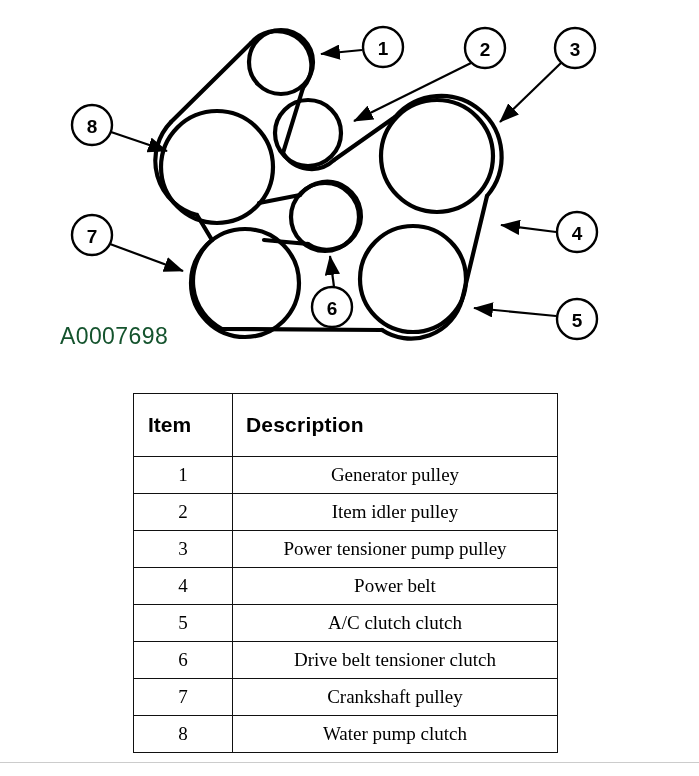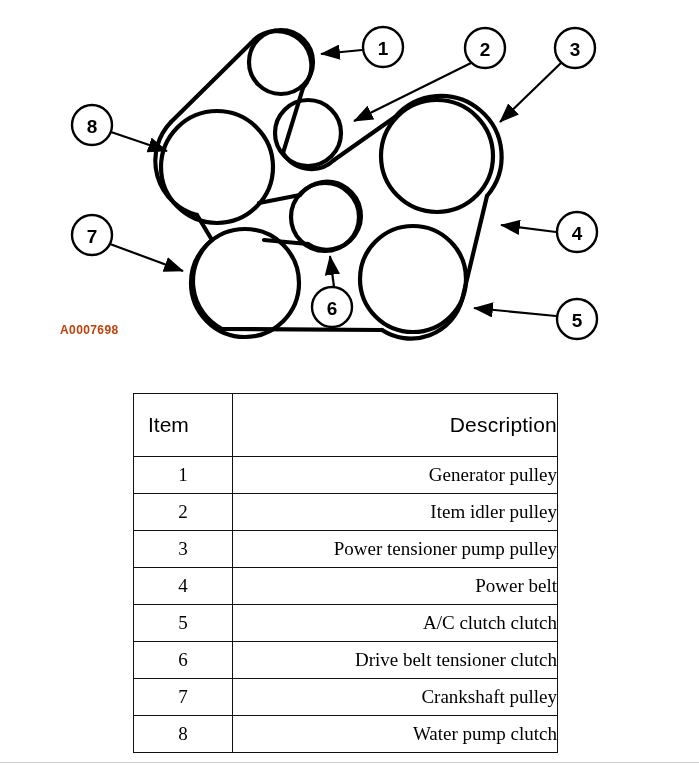--- a/index.html
+++ b/index.html
@@ -45,24 +45,24 @@
     text-anchor: middle;
     dominant-baseline: central;
     fill: #000000;
   }
 
   .figure-code {
     position: absolute;
     left: 60px;
     top: 323px;
     font-family: "Liberation Sans", sans-serif;
-    font-weight: bold;
-    font-size: 12px;
+    font-weight: normal;
+    font-size: 23px;
     letter-spacing: 0.4px;
-    color: #c2410c;
+    color: #14532d;
     white-space: nowrap;
   }
 
   
   #parts-table-wrap {
     position: absolute;
     left: 133px;
     top: 393px;
     width: 424px;
   }
@@ -77,46 +77,46 @@
     border: 1.6px solid #111111;
     padding: 0;
     margin: 0;
   }
   .col-item { width: 99px; }
   .col-desc { width: 325px; }
 
   th.hdr {
     height: 62px;
     font-family: "Liberation Sans", sans-serif;
-    font-weight: normal;
+    font-weight: bold;
     font-size: 21px;
     color: #000000;
     vertical-align: middle;
   }
   th.hdr.hdr-item {
     text-align: left;
     padding-left: 14px;
   }
   th.hdr.hdr-desc {
-    text-align: right;
+    text-align: left;
     padding-left: 13px;
     letter-spacing: 0.2px;
   }
 
   td.cell-item {
     height: 36px;
     text-align: center;
     vertical-align: middle;
     font-family: "Liberation Serif", serif;
     font-size: 19px;
     color: #000000;
   }
   td.cell-desc {
     height: 36px;
-    text-align: right;
+    text-align: center;
     vertical-align: middle;
     padding-left: 13px;
     font-family: "Liberation Serif", serif;
     font-size: 19px;
     color: #000000;
   }
 
   #bottom-rule {
     position: absolute;
     left: 0;

